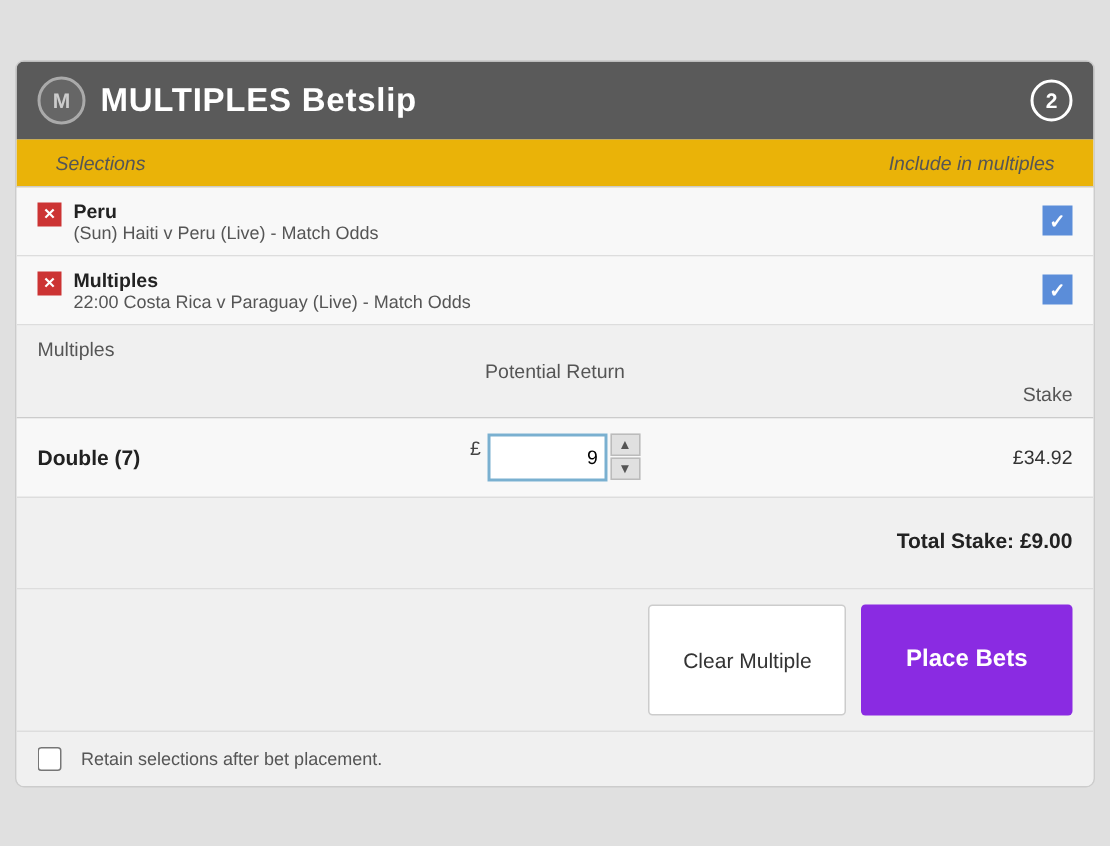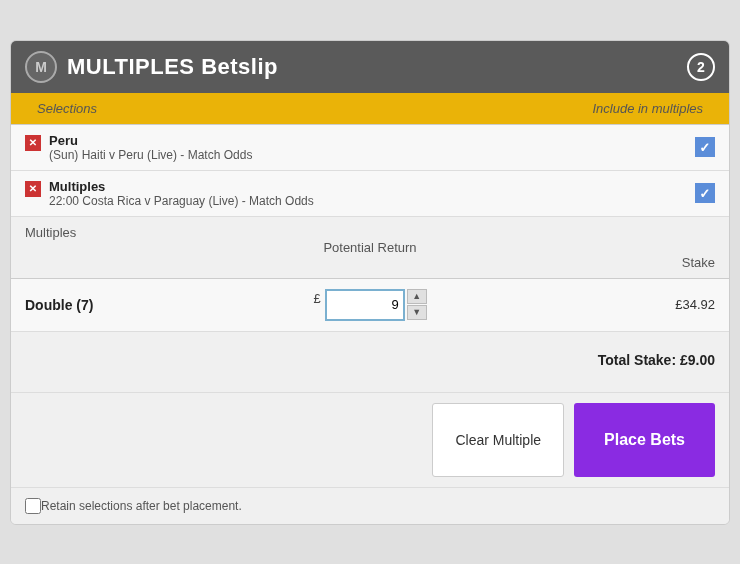--- a/index.html
+++ b/index.html
@@ -254,21 +254,21 @@
       border: none;
       cursor: pointer;
       font-size: 16px;
       font-weight: bold;
       color: #fff;
       border-radius: 3px;
     }
     .footer-area {
       display: flex;
       align-items: center;
-      gap: 0;
+      gap: 13px;
       padding: 10px 14px;
       background: #f0f0f0;
     }
     .retain-checkbox {
       width: 16px;
       height: 16px;
       border: 1px solid #aaa;
       background: #fff;
       cursor: pointer;
     }

